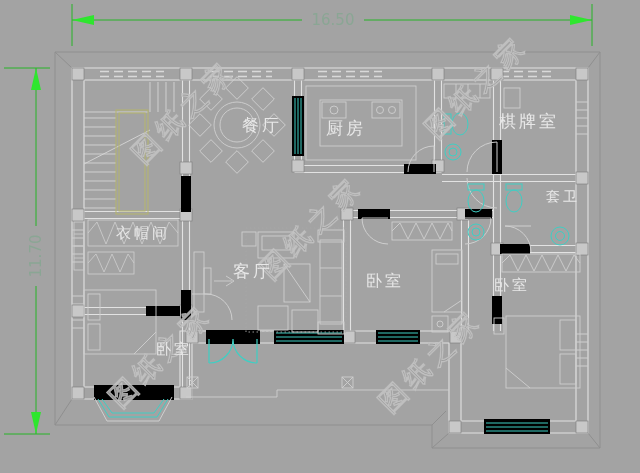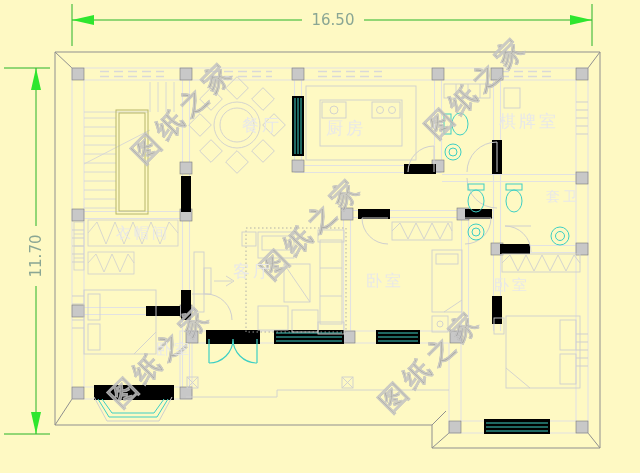--- a/index.html
+++ b/index.html
@@ -1,16 +1,16 @@
 <!DOCTYPE html>
 <html><head>
 <meta charset="utf-8">
 <style>
   html,body{margin:0;padding:0;background:#000;}
-  .stage{position:relative;width:640px;height:473px;background:#fef9c3;overflow:hidden;}
+  .stage{position:relative;width:640px;height:473px;background:#a3a3a3;overflow:hidden;}
   svg{display:block;}
   .lbl{fill:#e8e8e8;font-family:"DejaVu Sans","Liberation Sans",sans-serif;letter-spacing:3px;}
   .dimtxt{fill:#8aa694;font-family:"DejaVu Sans","Liberation Sans",sans-serif;font-size:15px;}
   .wm{fill:#8f8f8f;stroke:#c4c4c4;stroke-width:.5;opacity:.85;font-weight:bold;
       font-family:"DejaVu Sans","Liberation Sans",sans-serif;font-size:27px;letter-spacing:6px;}
 </style>
 </head>
 <body>
 
 <div class="stage">

